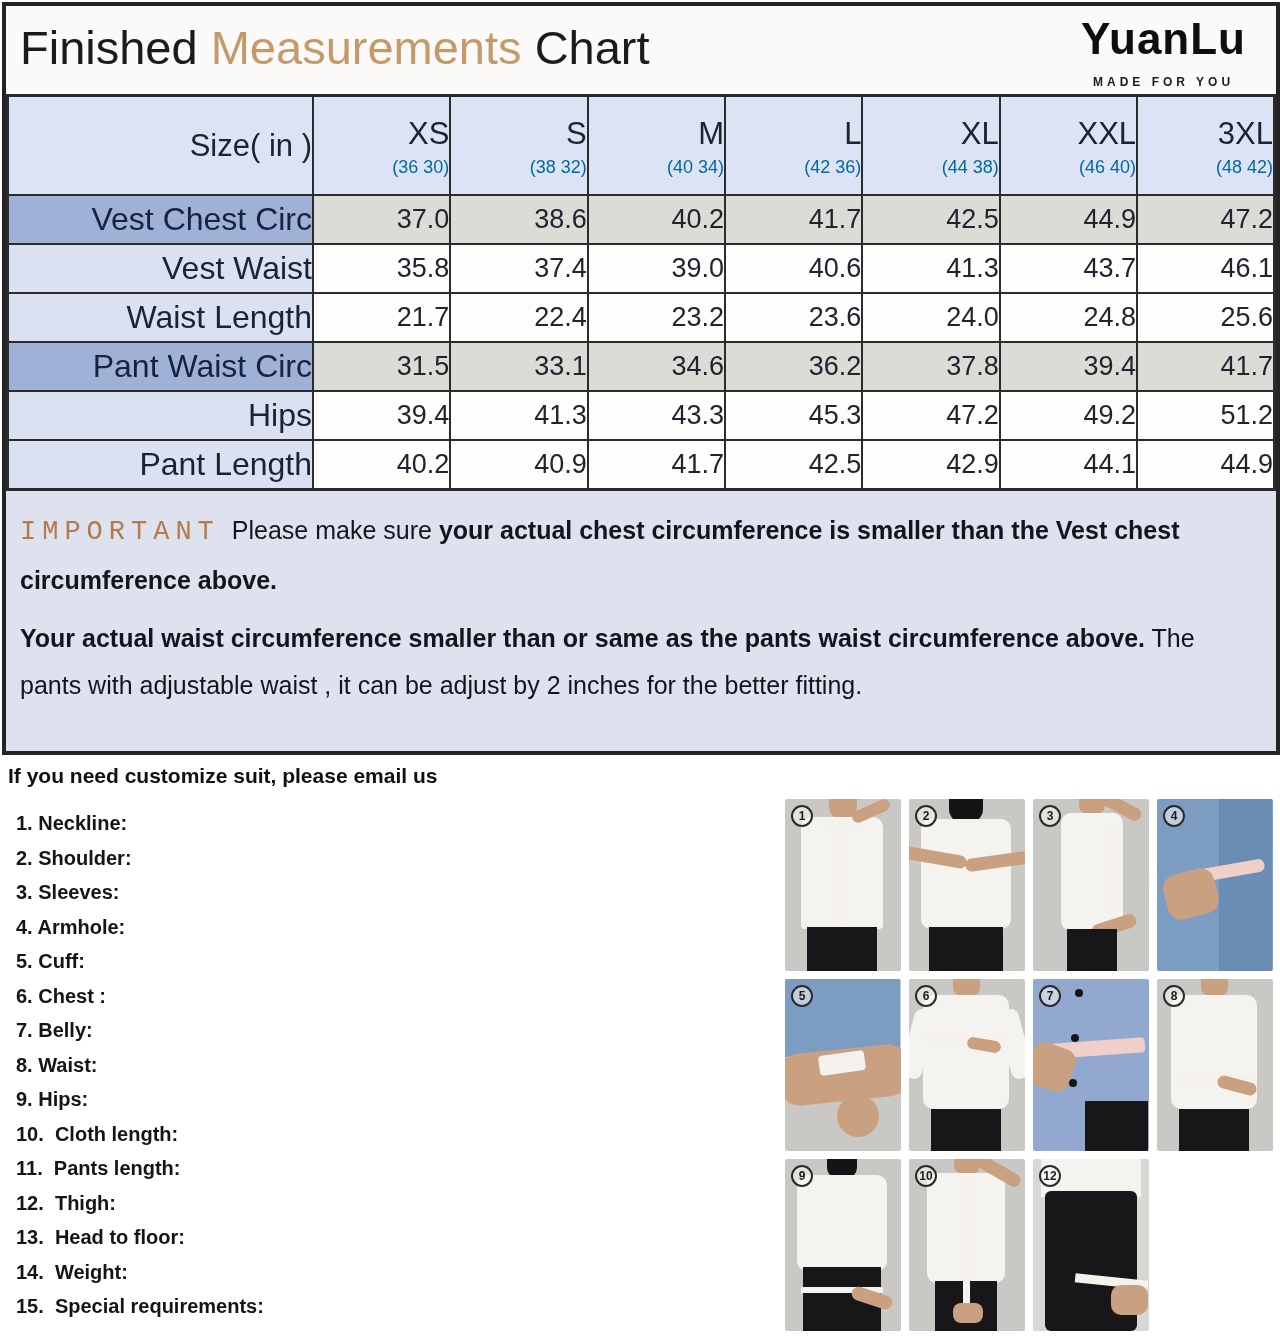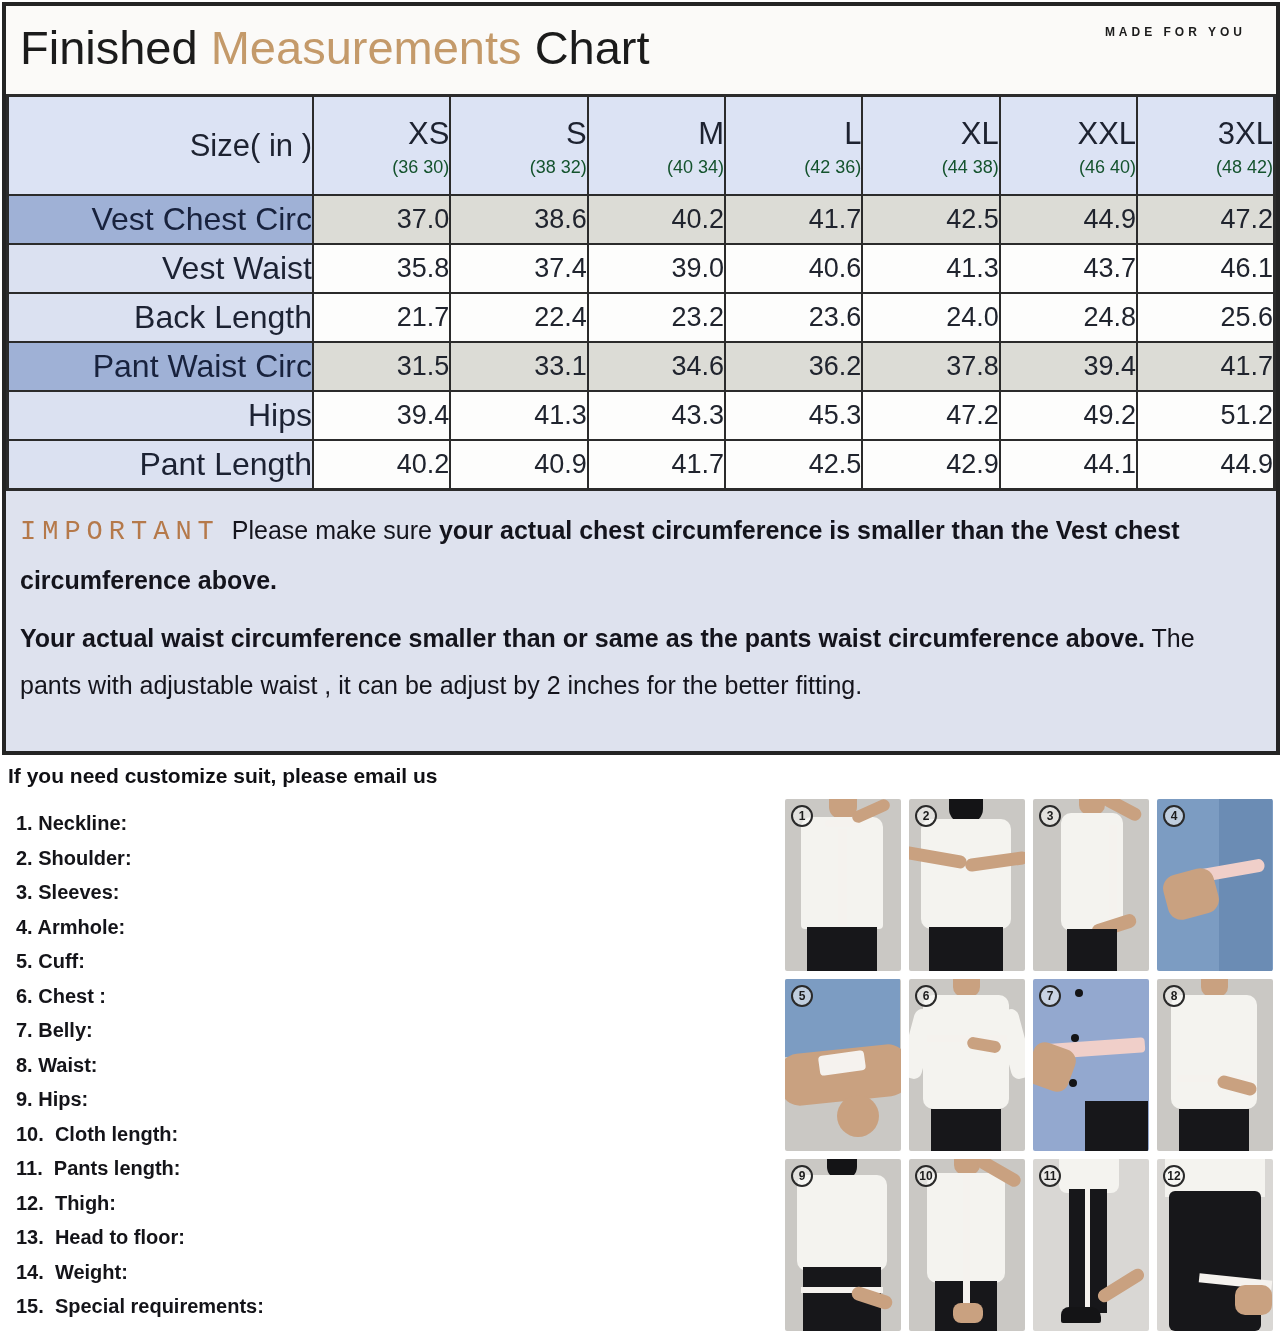--- a/index.html
+++ b/index.html
@@ -25,21 +25,21 @@
     flex:none;width:100%;border-collapse:collapse;table-layout:fixed;
     border:3px solid #2b2b2b;background:#fff;
   }
   .size-table th,.size-table td{
     border:2px solid #2b2b2b;text-align:right;vertical-align:middle;
     padding:0;font-weight:normal;color:#20242e;
   }
   .size-table thead th{background:var(--header-cell-bg,#dce3f4);height:97px;}
   .corner-text{font-size:31px;color:#1d2230;}
   .size-name{font-size:31px;line-height:1.35;color:#1d2230;}
-  .size-sub{font-size:18px;color:#14532d;margin-top:2px;}
+  .size-sub{font-size:18px;color:#0369a1;margin-top:2px;}
   .size-table tbody tr{height:49px;}
   .size-table .row-label{background:var(--label-cell-bg,#dbe1f1);font-size:32px;color:#1c2233;}
   .size-table .row-label.hl-label{background:var(--highlight-label-bg,#9fb1d6);color:#18223d;}
   .size-table td.val{background:#fdfdfc;font-size:27px;}
   .size-table td.val.hl-val{background:var(--highlight-row-bg,#dcdcd6);}
   
   .note{
     flex:1;background:var(--note-bg,#dee2ee);padding:8px 20px 0 14px;
     font-size:25px;line-height:1.86;color:#14141c;overflow:hidden;
   }
@@ -78,20 +78,21 @@
     font-size:12px;font-weight:bold;color:#1c1c1c;background:rgba(248,248,246,.55);
   }
 </style>
 </head>
 <body>
 
 <div class="frame">
   <div class="title-row">
     <div class="title"><span>Finished </span><span class="accent">Measurements</span><span> Chart</span></div>
     <div class="logo">
+      <div class="logo-name">YuanLu</div>
       <div class="logo-tagline">MADE FOR YOU</div>
     </div>
   </div>
 
   <table class="size-table">
     <thead>
       <tr id="header-row">
           <th class="corner-cell" style="width: 303px;"><span class="corner-text">Size( in )</span></th>
           <th class="col-head">
             <div class="size-name">XS</div>
@@ -138,21 +139,21 @@
           <th class="row-label">Vest Waist</th>
           <td class="val">35.8</td>
           <td class="val">37.4</td>
           <td class="val">39.0</td>
           <td class="val">40.6</td>
           <td class="val">41.3</td>
           <td class="val">43.7</td>
           <td class="val">46.1</td>
         </tr>
         <tr class="row">
-          <th class="row-label">Back Length</th>
+          <th class="row-label">Waist Length</th>
           <td class="val">21.7</td>
           <td class="val">22.4</td>
           <td class="val">23.2</td>
           <td class="val">23.6</td>
           <td class="val">24.0</td>
           <td class="val">24.8</td>
           <td class="val">25.6</td>
         </tr>
         <tr class="row hl">
           <th class="row-label hl-label">Pant Waist Circ</th>
@@ -272,28 +273,20 @@
     </div>
     <div class="photo">
       <div class="sh c-skin" style="left: 45px; top: 0px; width: 26px; height: 16px; border-radius: 0px 0px 10px 10px;"></div>
       <div class="sh c-shirt" style="left: 18px; top: 14px; width: 78px; height: 110px; border-radius: 10px;"></div>
       <div class="sh c-skin" style="left: 66px; top: 6px; width: 48px; height: 13px; border-radius: 7px; transform: rotate(30deg);"></div>
       <div class="sh c-pants" style="left: 26px; top: 122px; width: 62px; height: 50px;"></div>
       <div class="sh c-tape" style="left: 54px; top: 14px; width: 7px; height: 144px;"></div>
       <div class="sh c-skin" style="left: 44px; top: 144px; width: 30px; height: 20px; border-radius: 8px;"></div>
       <div class="badge">10</div>
     </div>
-    <div class="photo" style="background: rgb(217, 215, 212);">
-      <div class="sh c-shirt" style="left: 26px; top: 0px; width: 60px; height: 34px; border-radius: 0px 0px 8px 8px;"></div>
-      <div class="sh c-pants" style="left: 36px; top: 30px; width: 38px; height: 124px;"></div>
-      <div class="sh c-tape" style="left: 52px; top: 30px; width: 5px; height: 124px;"></div>
-      <div class="sh c-hair" style="left: 28px; top: 148px; width: 40px; height: 16px; border-radius: 8px 10px 2px 2px;"></div>
-      <div class="sh c-skin" style="left: 62px; top: 120px; width: 52px; height: 13px; border-radius: 7px; transform: rotate(-32deg);"></div>
-      <div class="badge">11</div>
-    </div>
     <div class="photo" style="background: rgb(217, 215, 212); text-align: right;">
       <div class="sh c-shirt" style="left: 8px; top: 0px; width: 100px; height: 38px;"></div>
       <div class="sh c-pants" style="left: 12px; top: 32px; width: 92px; height: 140px; border-radius: 6px;"></div>
       <div class="sh c-tape" style="left: 42px; top: 118px; width: 73px; height: 9px; transform: rotate(6deg);"></div>
       <div class="sh c-skin" style="left: 78px; top: 126px; width: 37px; height: 30px; border-radius: 10px;"></div>
       <div class="badge">12</div>
     </div>
   </div>
 
 </body></html>

